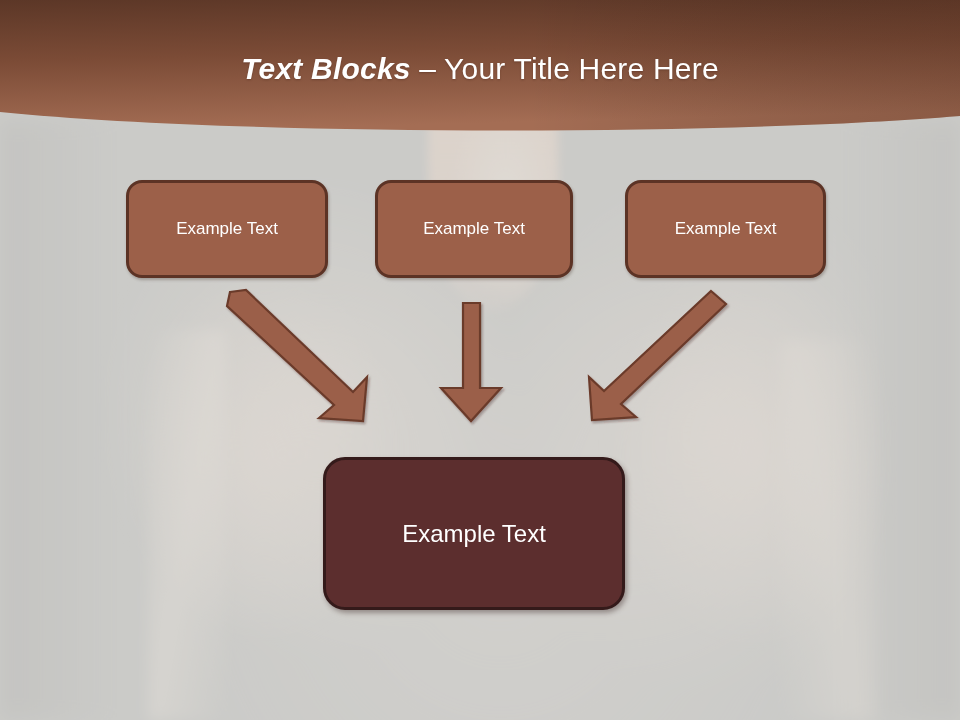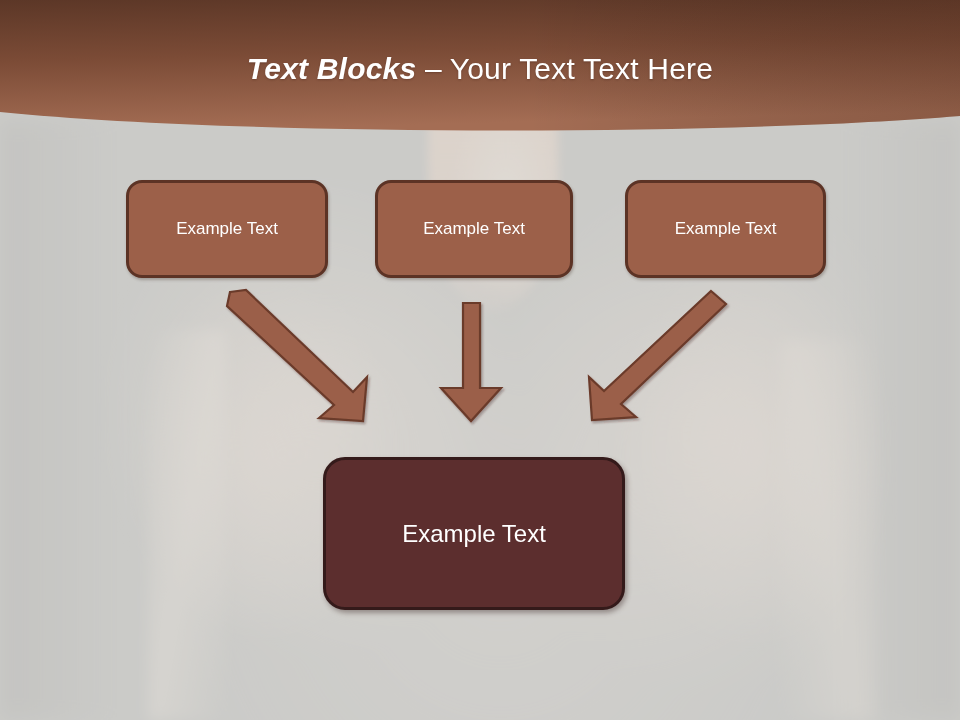--- a/index.html
+++ b/index.html
@@ -235,21 +235,21 @@
         <linearGradient id="hdrSide" x1="0" y1="0" x2="1" y2="0">
           <stop offset="0%" stop-color="rgba(0,0,0,0)"></stop>
           <stop offset="55%" stop-color="rgba(0,0,0,0)"></stop>
           <stop offset="100%" stop-color="rgba(50,25,15,0.22)"></stop>
         </linearGradient>
       </defs>
       <path d="M0,0 L960,0 L960,116 C720,136 240,136 0,112 Z" fill="url(#hdrGrad)"></path>
       <path d="M0,0 L960,0 L960,116 C720,136 240,136 0,112 Z" fill="url(#hdrSide)"></path>
     </svg>
     <div class="header-title">
-      <span class="t-bold">Text Blocks</span><span class="t-reg"> – Your Text Text Here</span>
+      <span class="t-bold">Text Blocks</span><span class="t-reg"> – Your Title Here Here</span>
     </div>
   </div>
 
   <svg class="arrows" viewBox="0 0 960 720" xmlns="http://www.w3.org/2000/svg">
     <defs>
       <filter id="arrowShadow" x="-20%" y="-20%" width="150%" height="150%">
         <feDropShadow dx="1.5" dy="2" stdDeviation="1.2" flood-color="#3d2318" flood-opacity="0.35"></feDropShadow>
       </filter>
     </defs>
 

